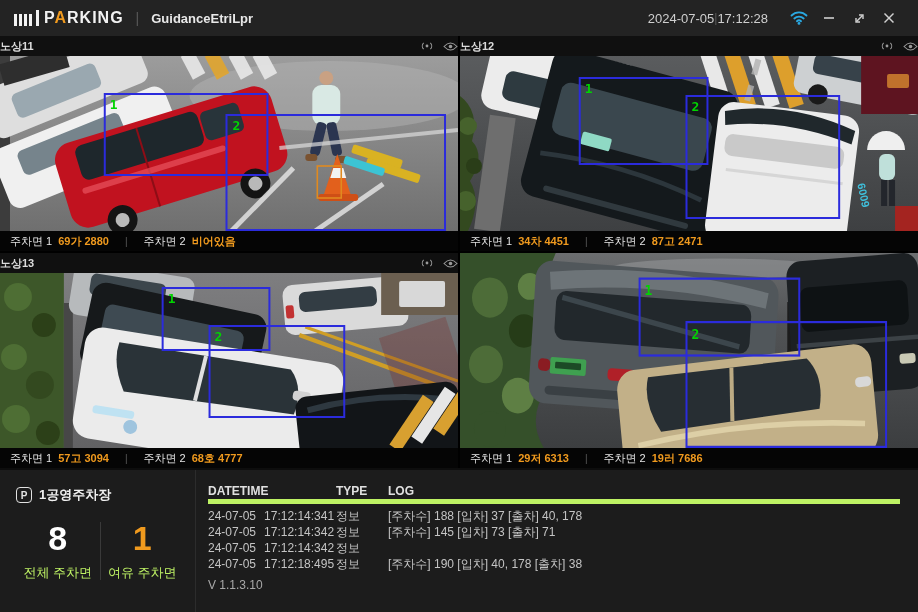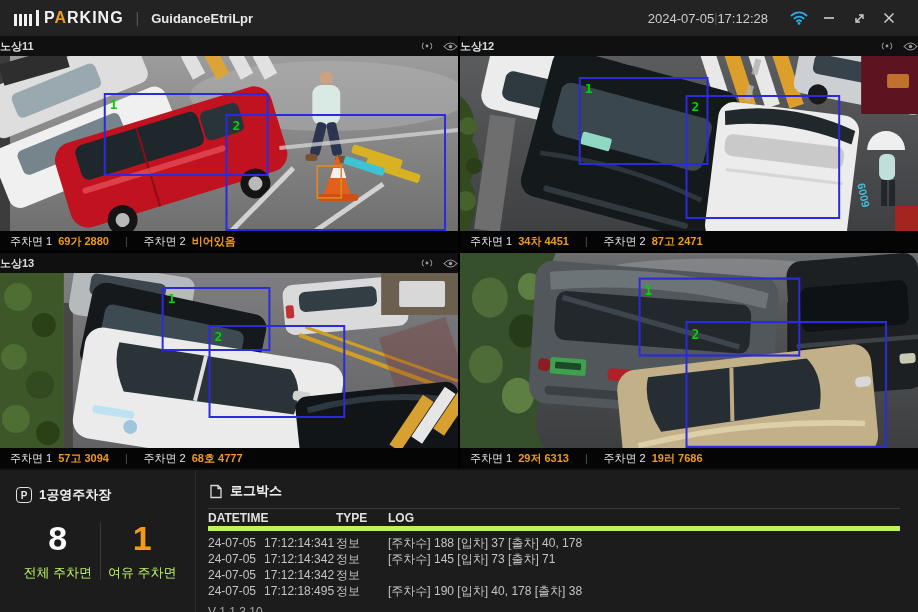--- a/index.html
+++ b/index.html
@@ -457,27 +457,20 @@
         </div>
         <div class="stat-divider"></div>
         <div class="stat free">
           <div class="stat-value">1</div>
           <div class="stat-label">여유 주차면</div>
         </div>
       </div>
     </div>
 
     <div class="log-panel">
-      <div class="log-header">
-        <svg width="15" height="15" viewBox="0 0 15 15">
-          <path d="M3 1.5 L10 1.5 L13 4.5 L13 13.5 L3 13.5 Z" fill="none" stroke="#d8d8d8" stroke-width="1.3"></path>
-          <path d="M10 1.5 L10 4.5 L13 4.5" fill="none" stroke="#d8d8d8" stroke-width="1.3"></path>
-        </svg>
-        <span class="log-title">로그박스</span>
-      </div>
       <div class="log-table">
         <div class="log-row head">
           <span class="col-dt">DATETIME</span>
           <span class="col-type">TYPE</span>
           <span class="col-log">LOG</span>
         </div>
         <div class="log-row">
           <span class="col-dt">
               <span>24-07-05</span>
               <span>17:12:14:341</span>

